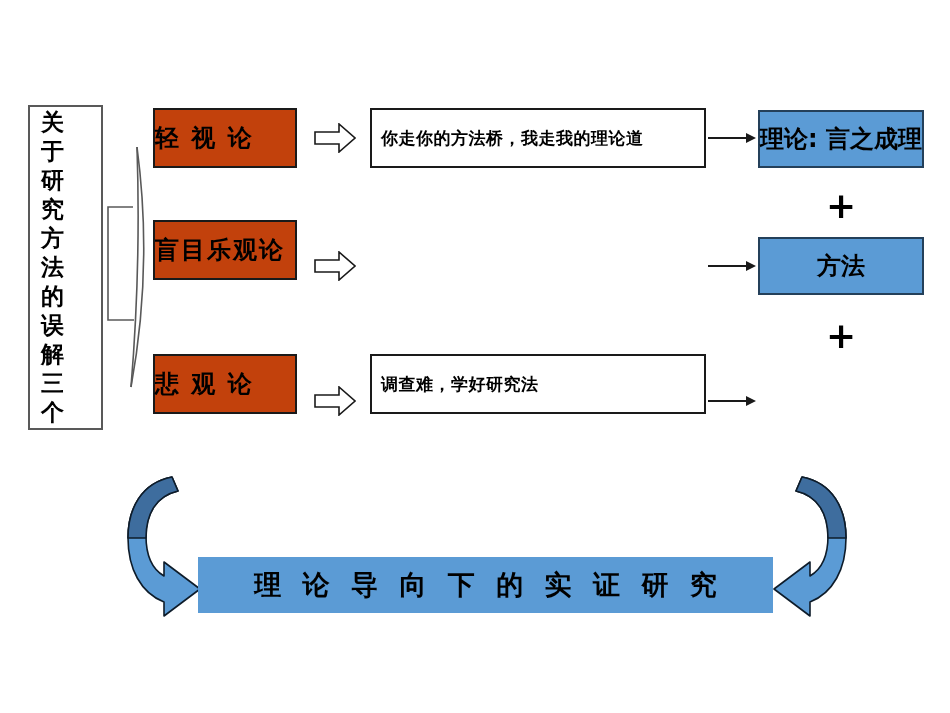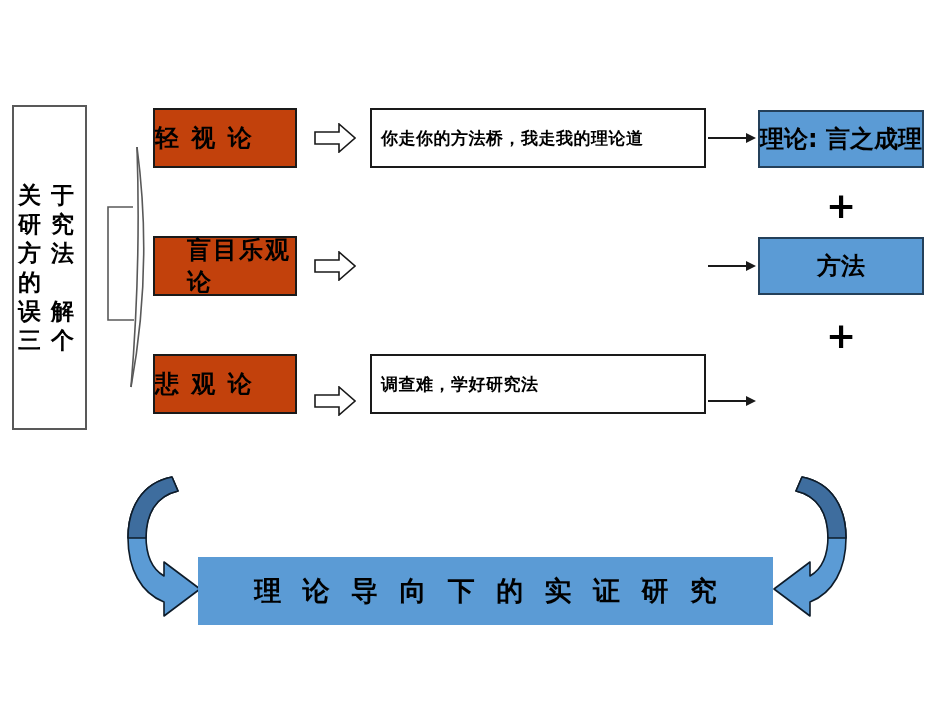--- a/index.html
+++ b/index.html
@@ -6,24 +6,24 @@
   .canvas {
     position:relative; width:950px; height:713px; background:#ffffff;
     font-family:"DejaVu Sans", sans-serif; font-weight:bold; color:#000;
     overflow:hidden;
   }
   .abs { position:absolute; box-sizing:border-box; }
   .flexc { display:flex; align-items:center; }
 
   
   .left-panel {
-    left:12px; top:105px; width:75px; height:325px;
+    left:28px; top:105px; width:75px; height:325px;
     border:2px solid var(--gray-border);
     display:flex; flex-direction:column; justify-content:center;
-    padding-left:4px; font-size:23px; line-height:29px; letter-spacing:10px;
+    padding-left:11px; font-size:23px; line-height:29px; letter-spacing:10px;
     background:#fff;
   }
 
   
   .brace-svg { left:100px; top:135px; }
   .brace-svg path { fill:none; stroke:var(--gray-border); stroke-width:1.6; }
 
   
   .label-box {
     left:153px; width:144px; height:60px;
@@ -35,21 +35,21 @@
     left:370px; width:336px; height:60px;
     border:2px solid var(--line-color); background:#fff;
     padding-left:9px; font-size:17px; letter-spacing:0.5px; white-space:nowrap;
   }
   
   .result-box {
     left:758px; width:166px; height:58px;
     border:2px solid var(--box-border-dark); background:var(--box-blue);
     justify-content:center; font-size:24px; white-space:nowrap;
   }
-  .row1-t { top:108px; } .row2-t { top:236px;padding-left:32px; } .row3-t { top:354px; }
+  .row1-t { top:108px; } .row2-t { top:220px; } .row3-t { top:354px; }
   .res1-t { top:110px; } .res2-t { top:237px; } .res3-t { top:372px; }
 
   
   .hollow-arrow { left:314px; }
   .ha1 { top:123px; } .ha2 { top:251px; } .ha3 { top:386px; }
   .hollow-arrow path { fill:#ffffff; stroke:var(--line-color); stroke-width:1.6; }
 
   
   .line-arrow { left:707px; }
   .la1 { top:132px; } .la2 { top:260px; } .la3 { top:395px; }
@@ -65,21 +65,21 @@
 
   
   .curve-arrow { width:78px; height:145px; }
   .curve-left  { left:126px; top:474px; }
   .curve-right { left:770px; top:474px; transform:scaleX(-1); }
   .curve-arrow .band-light { fill:var(--box-blue); stroke:#0e1c2a; stroke-width:1.6; stroke-linejoin:round; }
   .curve-arrow .band-dark  { fill:var(--arrow-dark-blue); stroke:#0e1c2a; stroke-width:1.6; stroke-linejoin:round; }
 
   
   .bottom-box {
-    left:198px; top:557px; width:575px; height:68px;
+    left:198px; top:557px; width:575px; height:56px;
     background:var(--box-blue);
     justify-content:center; font-size:27px; letter-spacing:6px; text-indent:6px;
     white-space:nowrap;
   }
 </style>
 </head>
 <body>
 
 <div class="canvas">
 

